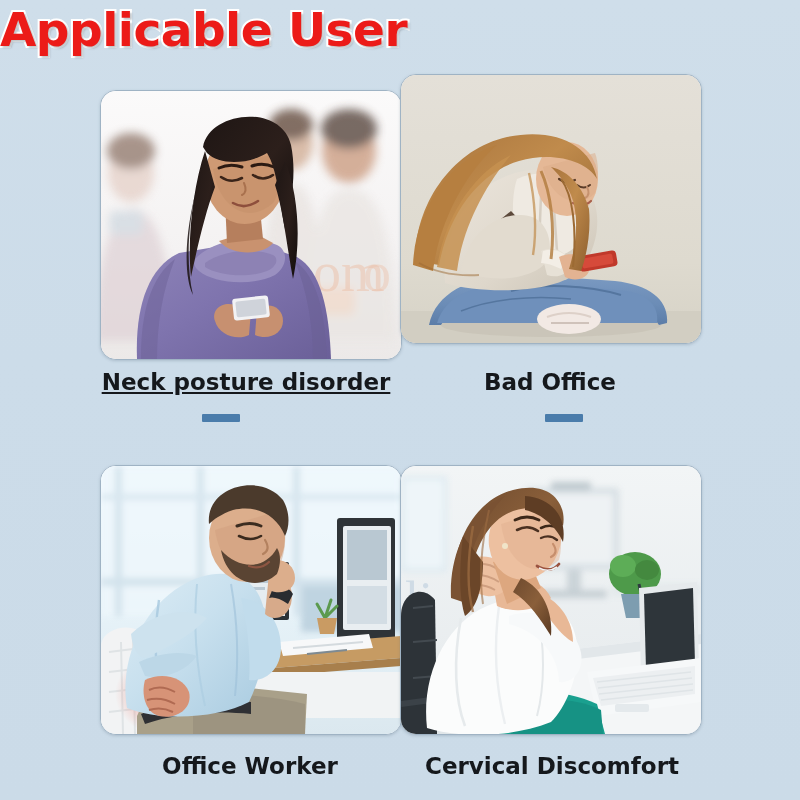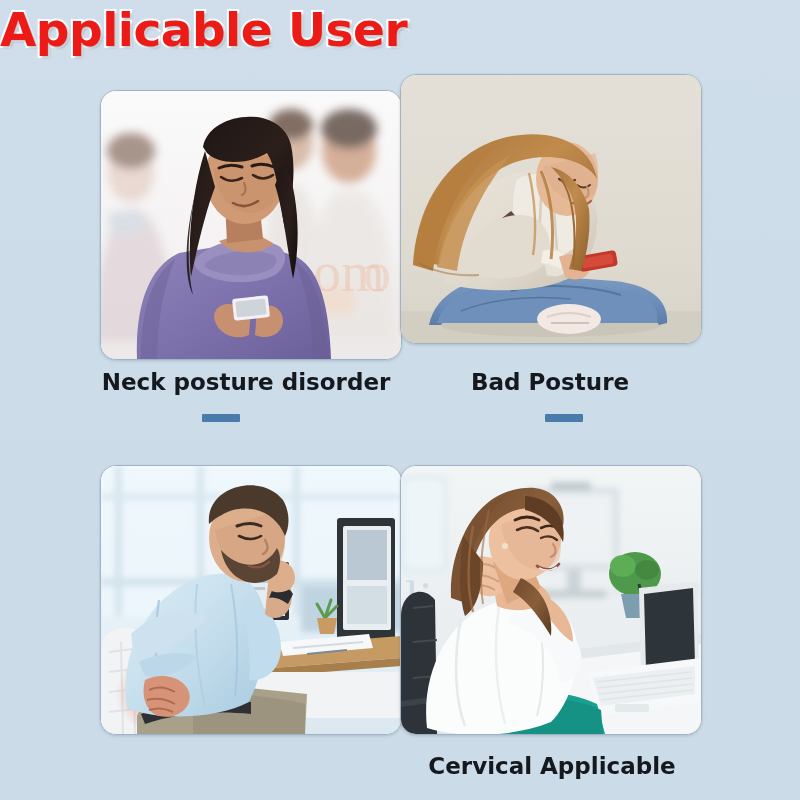--- a/index.html
+++ b/index.html
@@ -65,21 +65,21 @@
   .caption {
     position: absolute;
     width: 300px;
     text-align: center;
     font-family: "DejaVu Sans", sans-serif;
     font-size: 23px;
     font-weight: bold;
     color: #15181c;
     white-space: nowrap;
   }
-  #caption-0 { left: 96px; top: 369px; }
+  #caption-0 { left: 96px; top: 369px; text-decoration: underline; }
   #caption-1 { left: 400px; top: 369px; }
   #caption-2 { left: 100px; top: 753px; }
   #caption-3 { left: 402px; top: 753px; }
 
   .underline-bar {
     position: absolute;
     width: 38px;
     height: 8px;
     border-radius: 1px;
     background: #4a7cab;
@@ -467,19 +467,20 @@
       <path d="M62 70 C58 104 58 132 64 150 C76 142 82 120 82 96 Z" fill="#6b4629"></path>
       <path d="M124 30 C152 32 166 52 162 76 C156 62 142 48 124 44 Z" fill="#5e3d24"></path>
       <path d="M72 60 C66 96 66 124 72 146" stroke="#9c6c42" stroke-width="2.4" fill="none" opacity="0.75"></path>
       <path d="M88 44 C80 80 78 112 82 138" stroke="#9c6c42" stroke-width="2" fill="none" opacity="0.6"></path>
 
       <path d="M120 112 C142 122 152 146 150 170 C140 154 128 136 112 126 Z" fill="url(#c3hair)"></path>
     </svg>
   </div>
 
   <div class="caption" id="caption-0">Neck posture disorder</div>
-  <div class="caption" id="caption-1">Bad Posture</div>
-  <div class="caption" id="caption-3">Cervical Applicable</div>
+  <div class="caption" id="caption-1">Bad Office</div>
+  <div class="caption" id="caption-2">Office Worker</div>
+  <div class="caption" id="caption-3">Cervical Discomfort</div>
 
   <div class="underline-bar" id="bar-0"></div>
   <div class="underline-bar" id="bar-1"></div>
 
 </div>
 
 </body></html>

